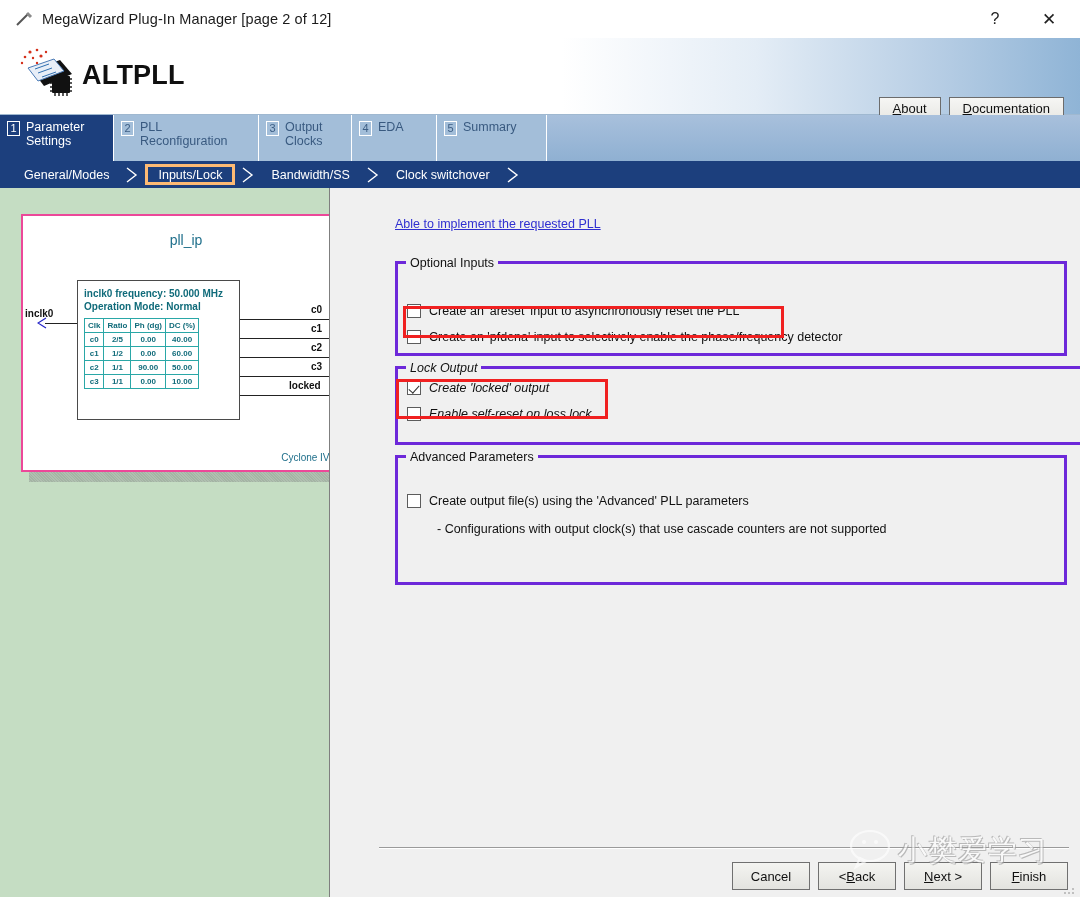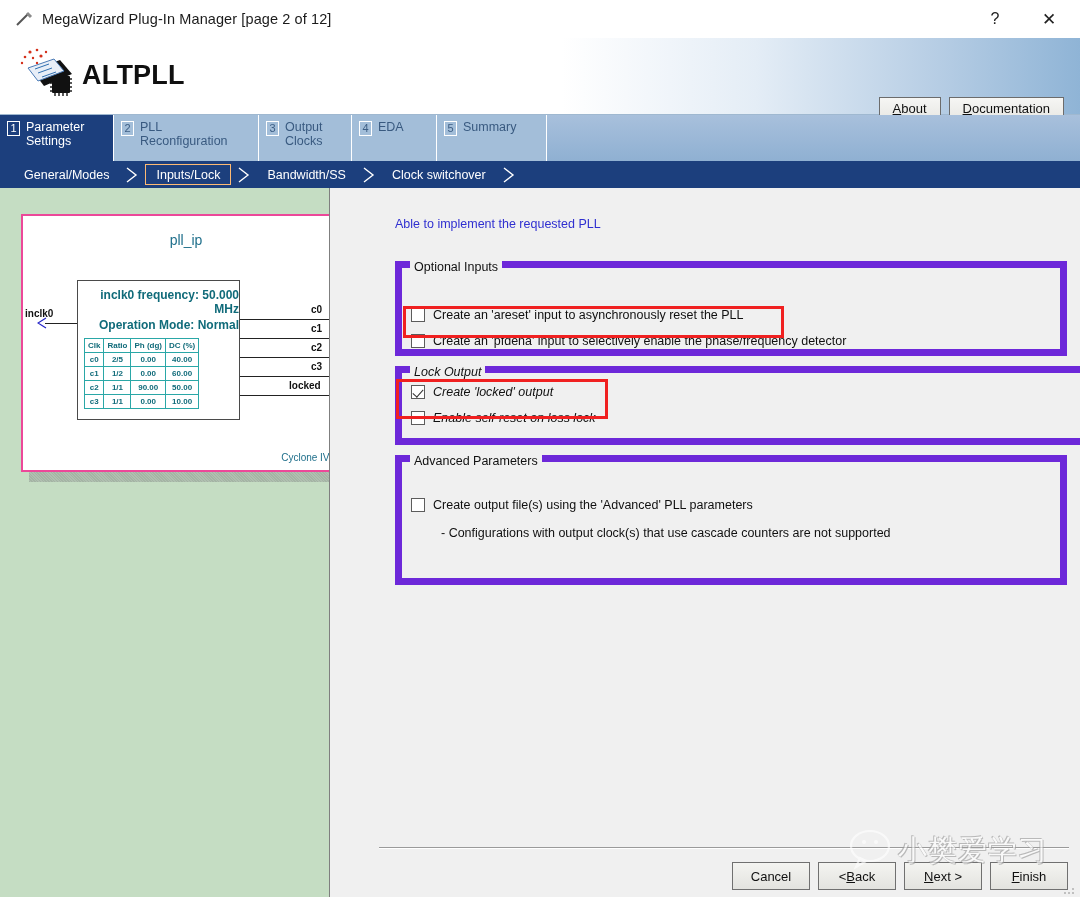--- a/index.html
+++ b/index.html
@@ -82,21 +82,21 @@
 
   
   .crumbs{
     position:absolute;left:0;top:161px;width:1080px;height:27px;
     background:#1c3f7d;display:flex;align-items:center;
   }
   .crumb{
     color:#ffffff;font-size:12.5px;padding:0 10px;height:21px;
     display:flex;align-items:center;box-sizing:border-box;cursor:default;
   }
-  .crumb.sel{border:1px solid #fdba74;}
+  .crumb.sel{border:3px solid #fdba74;}
   .chev{width:26px;height:27px;display:flex;align-items:center;justify-content:center;}
   .chev svg{display:block;}
   .c0{margin-left:14px;}
 
   
   .leftpane{
     position:absolute;left:0;top:188px;width:330px;height:709px;
     background:#c5ddc3;border-right:1px solid #7f7f7f;box-sizing:border-box;
     overflow:hidden;
   }
@@ -111,21 +111,21 @@
     border:2px solid #ec4899;box-sizing:border-box;
   }
   .blk-title{
     position:absolute;left:0;right:0;top:16px;text-align:center;
     font-size:14px;color:#1f6f8b;font-weight:normal;
   }
   .inner{
     position:absolute;left:54px;top:64px;width:163px;height:140px;
     border:1px solid #4a4a4a;background:#ffffff;box-sizing:border-box;
   }
-  .inner .line{font-size:12px;color:#106b7a;font-weight:bold;padding-left:6px;text-align:right;}
+  .inner .line{font-size:10px;color:#106b7a;font-weight:bold;padding-left:6px;}
   .inner .l1{margin-top:7px;}
   .inner .l2{margin-top:2px;}
   .ptable{
     border-collapse:collapse;margin:6px 0 0 6px;font-size:8px;color:#106b7a;
   }
   .ptable td,.ptable th{
     border:1px solid #2aa7a7;padding:1px 3px;text-align:center;font-weight:bold;
     font-size:8px;line-height:11px;
   }
   .ptable th{font-weight:bold;}
@@ -135,24 +135,24 @@
   .dev{
     position:absolute;right:10px;bottom:7px;font-size:10px;color:#1f6f8b;
   }
 
   
   .rightpane{
     position:absolute;left:331px;top:188px;width:749px;height:709px;
     background:#f0f0f0;box-sizing:border-box;
   }
   .status-line{
-    position:absolute;left:64px;top:29px;font-size:12.5px;color:#2f2fd0;
+    position:absolute;left:64px;top:29px;font-size:12.5px;color:#2f2fd0;text-decoration:underline;
   }
   .group{
-    position:absolute;border:7px solid #6d28d9;background:#f0f0f0;box-sizing:border-box;
+    position:absolute;border:3px solid #6d28d9;background:#f0f0f0;box-sizing:border-box;
   }
   .group > .g-title{
     position:absolute;top:-8px;left:8px;background:#f0f0f0;padding:0 4px;
     font-size:12.5px;color:#101010;
   }
   .g1{left:64px;top:73px;width:672px;height:95px;}
   .g2{left:64px;top:178px;width:716px;height:79px;font-style:italic;}
   .g3{left:64px;top:267px;width:672px;height:130px;}
 
   .chk-row{

